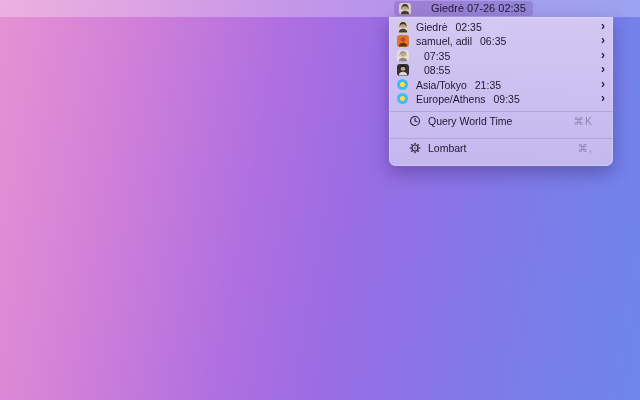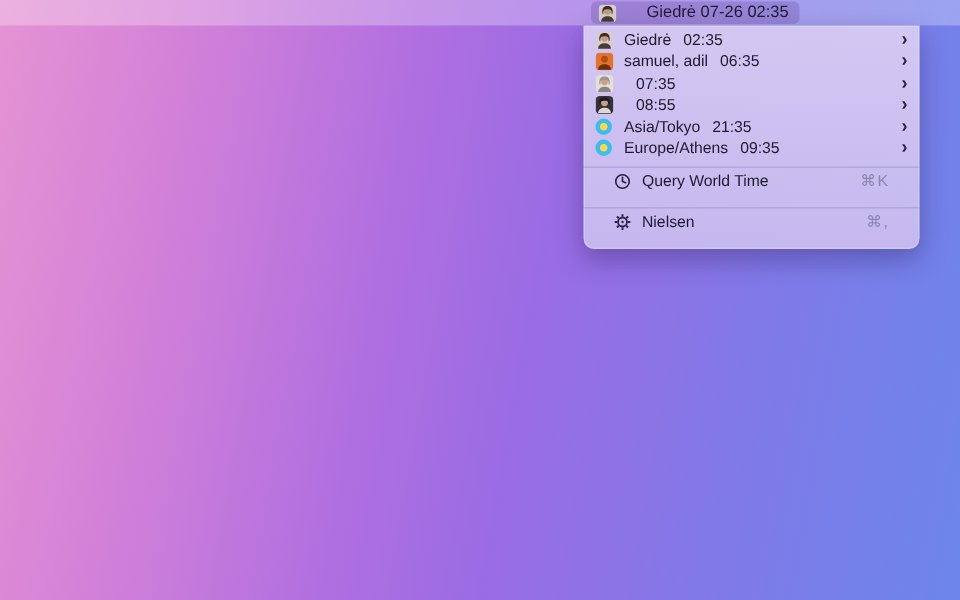--- a/index.html
+++ b/index.html
@@ -200,17 +200,17 @@
           <line x1="4.6" y1="4.6" x2="7" y2="7"></line>
               <line x1="17" y1="17" x2="19.4" y2="19.4"></line>
           <line x1="4.6" y1="19.4" x2="7" y2="17"></line>
               <line x1="17" y1="7" x2="19.4" y2="4.6"></line>
         </g>
         <circle cx="12" cy="12" r="6" stroke-width="2.4"></circle>
         <circle cx="12" cy="12" r="1.6" fill="#2a2342" stroke="none"></circle>
       </svg>
     </span>
       </span>
-    <span>Nielsen</span>
+    <span>Lombart</span>
     <span class="shortcut">⌘,</span>
   </div>
 
 </div>
 
 </body></html>

